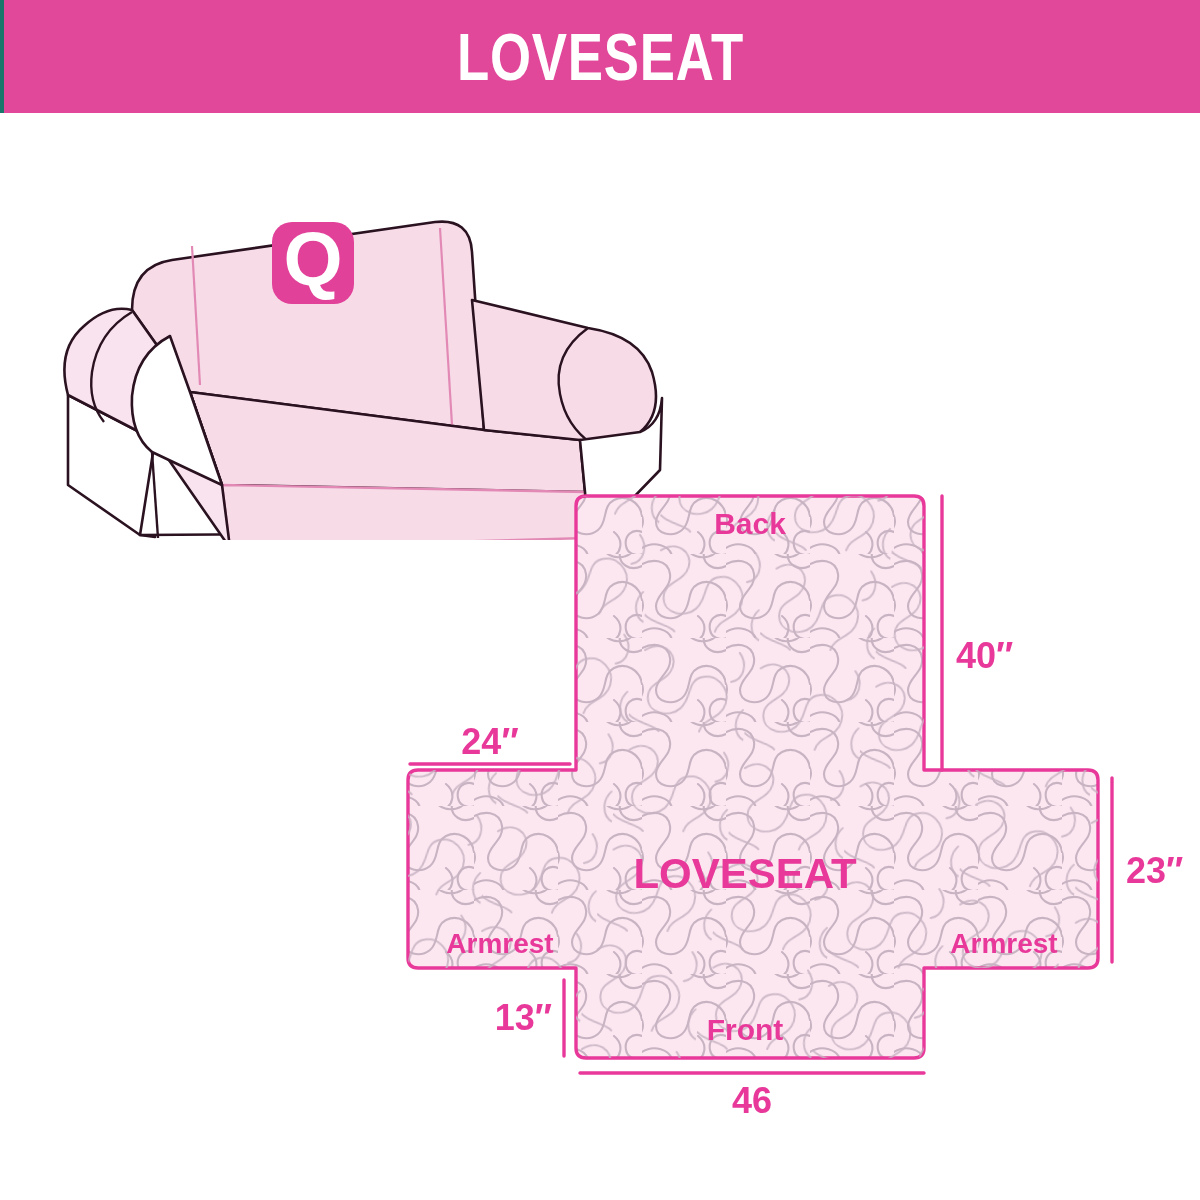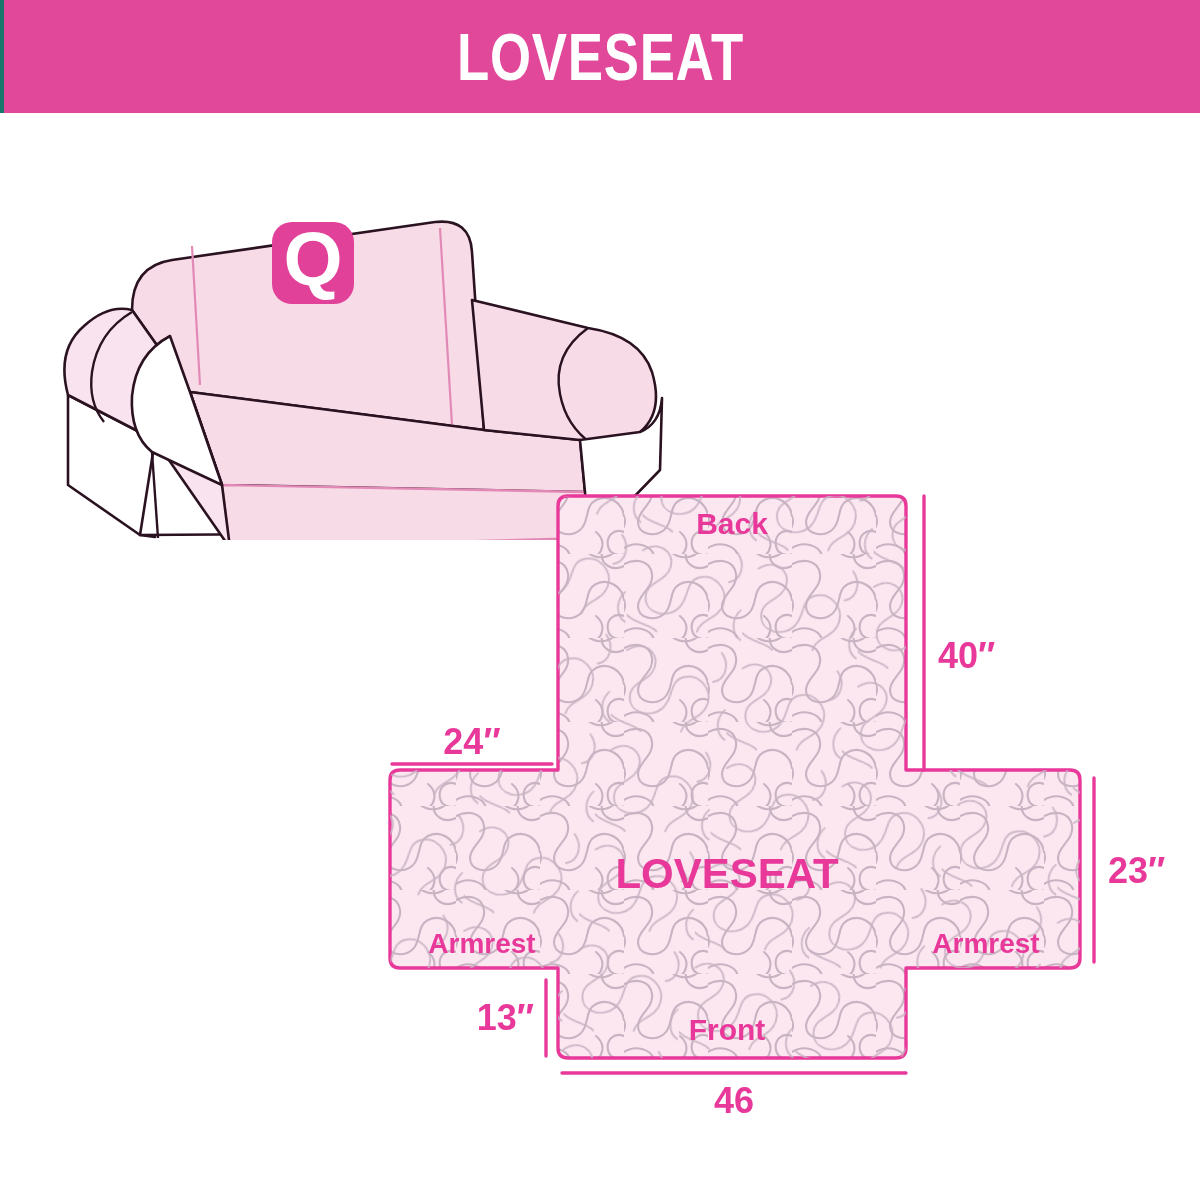--- a/index.html
+++ b/index.html
@@ -49,21 +49,21 @@
     position: absolute;
     left: 40px;
     top: 140px;
     width: 650px;
     height: 400px;
   }
 
   
   #cover-diagram {
     position: absolute;
-    left: 372px;
+    left: 390px;
     top: 470px;
     width: 800px;
     height: 660px;
   }
 
   .diagram-label {
     font-weight: bold;
     fill: #e8399a;
   }
 </style>

